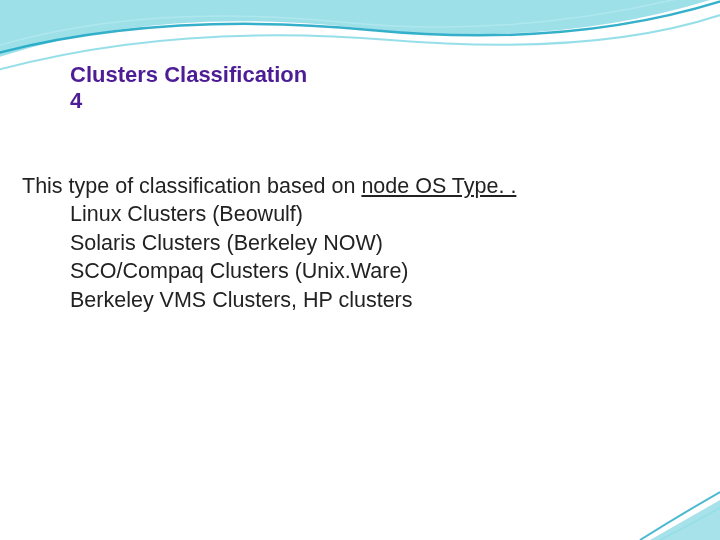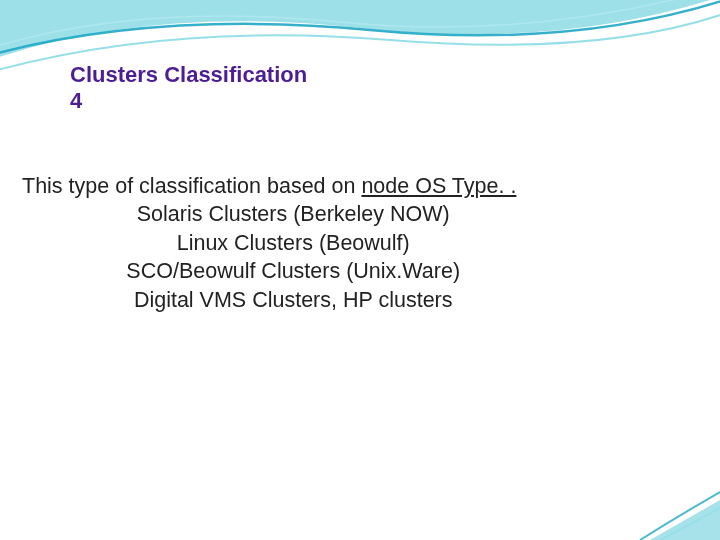--- a/index.html
+++ b/index.html
@@ -32,21 +32,20 @@
     margin-left: 35px;
   }
   .content {
     position: absolute;
     top: 172px;
     left: 22px;
     font-size: 21.5px;
     color: #222;
     line-height: 1.32;
     font-family: Arial, Helvetica, sans-serif;
-    text-align: center;
   }
   .intro {
     margin: 0;
   }
   .underline {
     text-decoration: underline;
   }
   .list {
     padding-left: 48px;
   }
@@ -77,24 +76,24 @@
 <div class="title">
   <span>Clusters Classification</span><br>
   <span>4</span>
 </div>
 
 <div class="content">
   <div class="intro">
     <span>This type of classification based on </span><span class="underline">node OS Type. .</span>
   </div>
   <div class="list">
+    <div>Linux Clusters (Beowulf)</div>
     <div>Solaris Clusters  (Berkeley NOW)</div>
-    <div>Linux Clusters (Beowulf)</div>
-    <div>SCO/Beowulf Clusters (Unix.Ware)</div>
-    <div>Digital VMS Clusters, HP clusters</div>
+    <div>SCO/Compaq Clusters (Unix.Ware)</div>
+    <div>Berkeley VMS Clusters, HP clusters</div>
   </div>
 </div>
 
 <div class="corner">
   <svg width="90" height="60" viewBox="0 0 90 60">
     <path d="M 20 60 Q 55 40, 90 20 L 90 60 Z" fill="#4fc6d6" opacity="0.5"></path>
     <path d="M 10 60 Q 50 35, 90 12" fill="none" stroke="#1fa7c4" stroke-width="2" opacity="0.8"></path>
     <path d="M 30 60 Q 60 45, 90 28" fill="none" stroke="#8fdde7" stroke-width="1.5" opacity="0.8"></path>
   </svg>
 </div>

